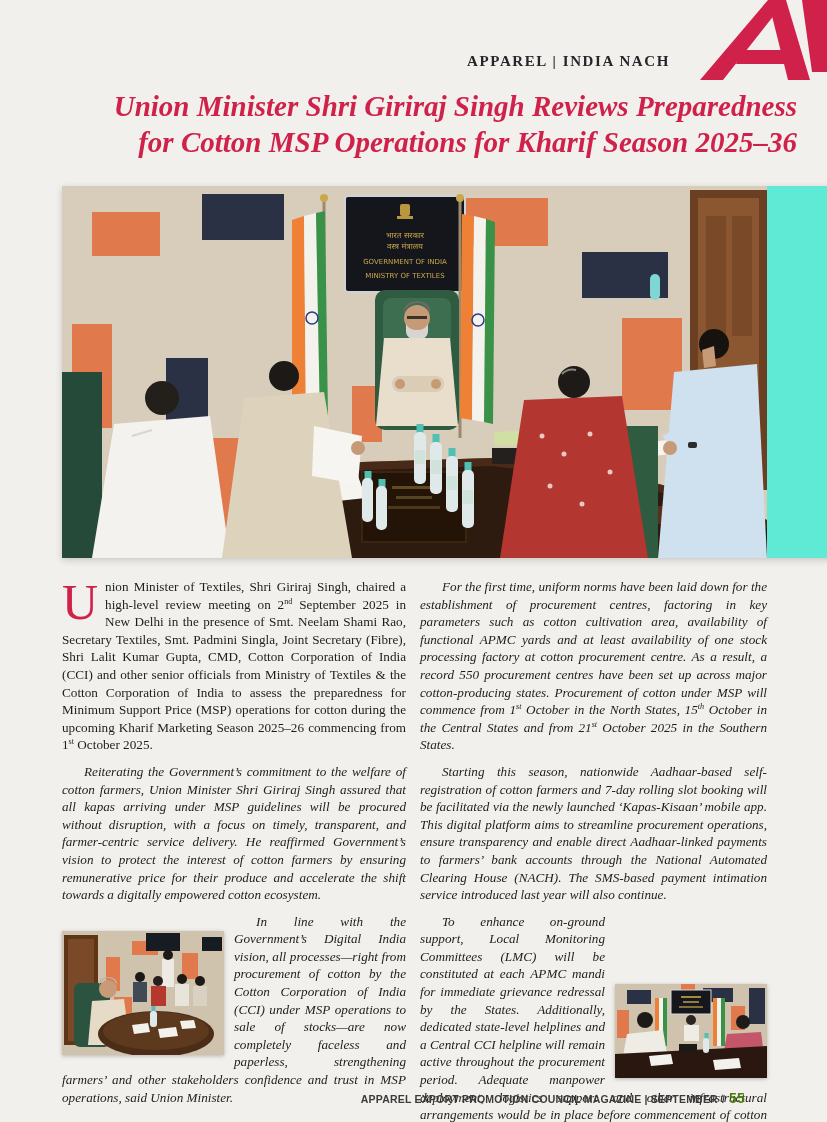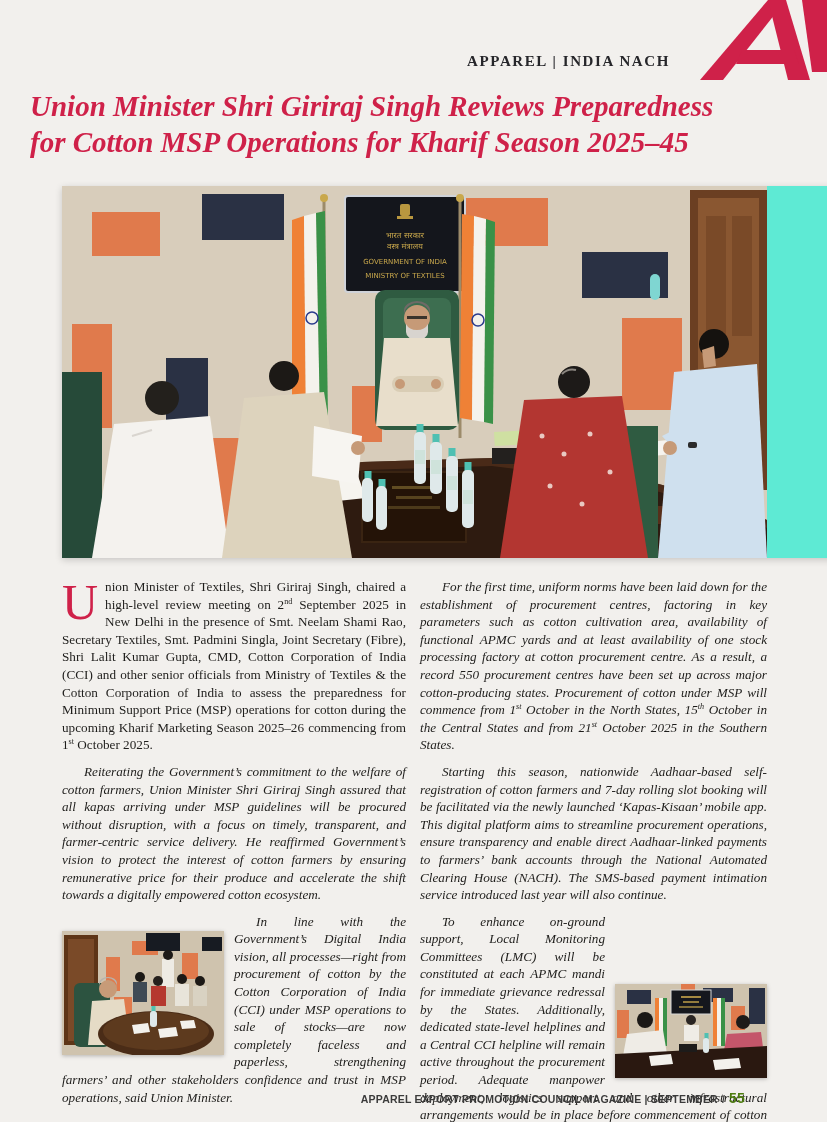--- a/index.html
+++ b/index.html
@@ -8,21 +8,21 @@
     background:#f2f0ed;
     font-family:"Liberation Serif", serif;
     color:#1e1d1b;
   }
   .kicker{
     position:absolute;top:53px;right:157px;
     font-size:15px;font-weight:bold;letter-spacing:1.6px;color:#26262a;
   }
   .alogo{position:absolute;top:0;right:0;width:137px;height:80px;}
   .title{
-    position:absolute;top:88px;left:30px;width:767px;text-align:left;
+    position:absolute;top:88px;left:30px;width:767px;text-align:right;
     color:#cf2149;font-style:italic;font-weight:bold;
     font-size:29px;line-height:1.25;
   }
   .main-photo{
     position:absolute;left:62px;top:186px;width:779px;height:372px;
     background:#5eead4;box-shadow:0 2px 7px rgba(0,0,0,.18);
   }
   .col{position:absolute;top:578px;font-size:13.2px;line-height:17.6px;text-align:justify;}
   .col-left{left:62px;width:344px;}
   .col-right{left:420px;width:347px;}
@@ -54,21 +54,21 @@
   <svg width="137" height="80" viewBox="0 0 137 80">
     <polygon points="78,0 96,0 33,80 10,80" fill="#cf2149"></polygon>
     <polygon points="78,0 96,0 120,80 98,80" fill="#cf2149"></polygon>
     <polygon points="52,50 104,50 109,64 46,64" fill="#cf2149"></polygon>
     <polygon points="112,0 137,0 137,72 122,72" fill="#cf2149"></polygon>
   </svg>
 </div>
 
 <div class="title">
   <div>Union Minister Shri Giriraj Singh Reviews Preparedness</div>
-  <div>for Cotton MSP Operations for Kharif Season 2025–45</div>
+  <div>for Cotton MSP Operations for Kharif Season 2025–36</div>
 </div>
 
 <div class="main-photo">
   <svg width="705" height="372" viewBox="0 0 705 372">
 
     <rect width="705" height="372" fill="#d8cdbb"></rect>
 
     <g>
       <rect x="30" y="26" width="68" height="44" fill="#e07a4c"></rect>
       <rect x="140" y="8" width="82" height="46" fill="#2a3144"></rect>

